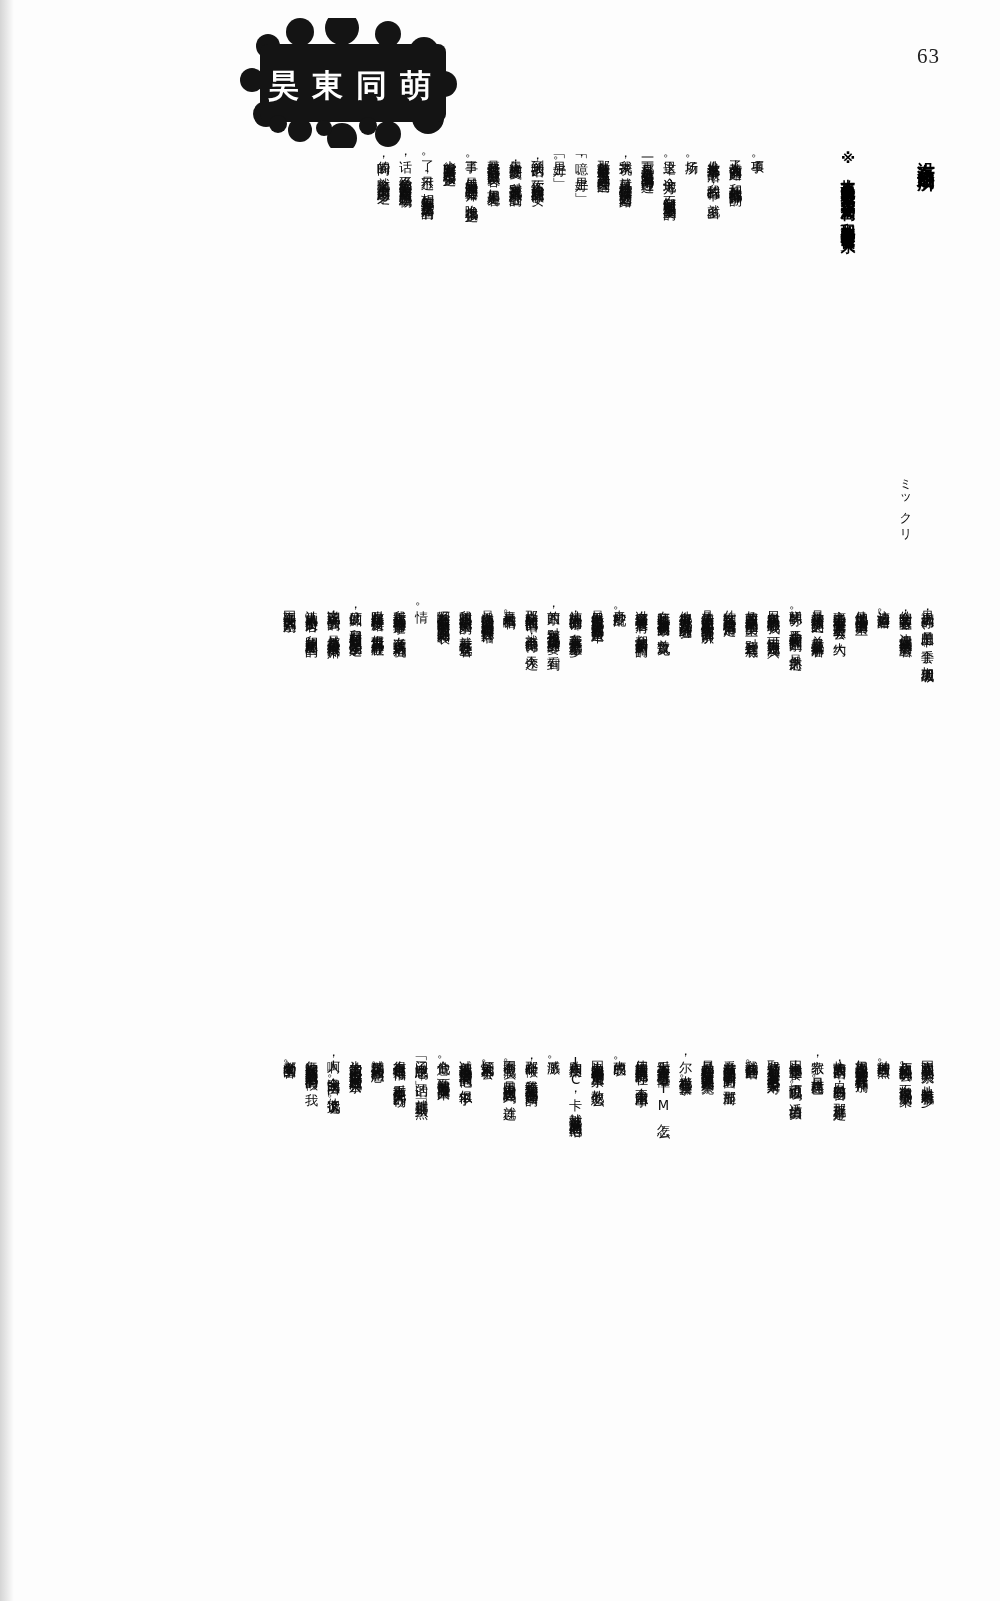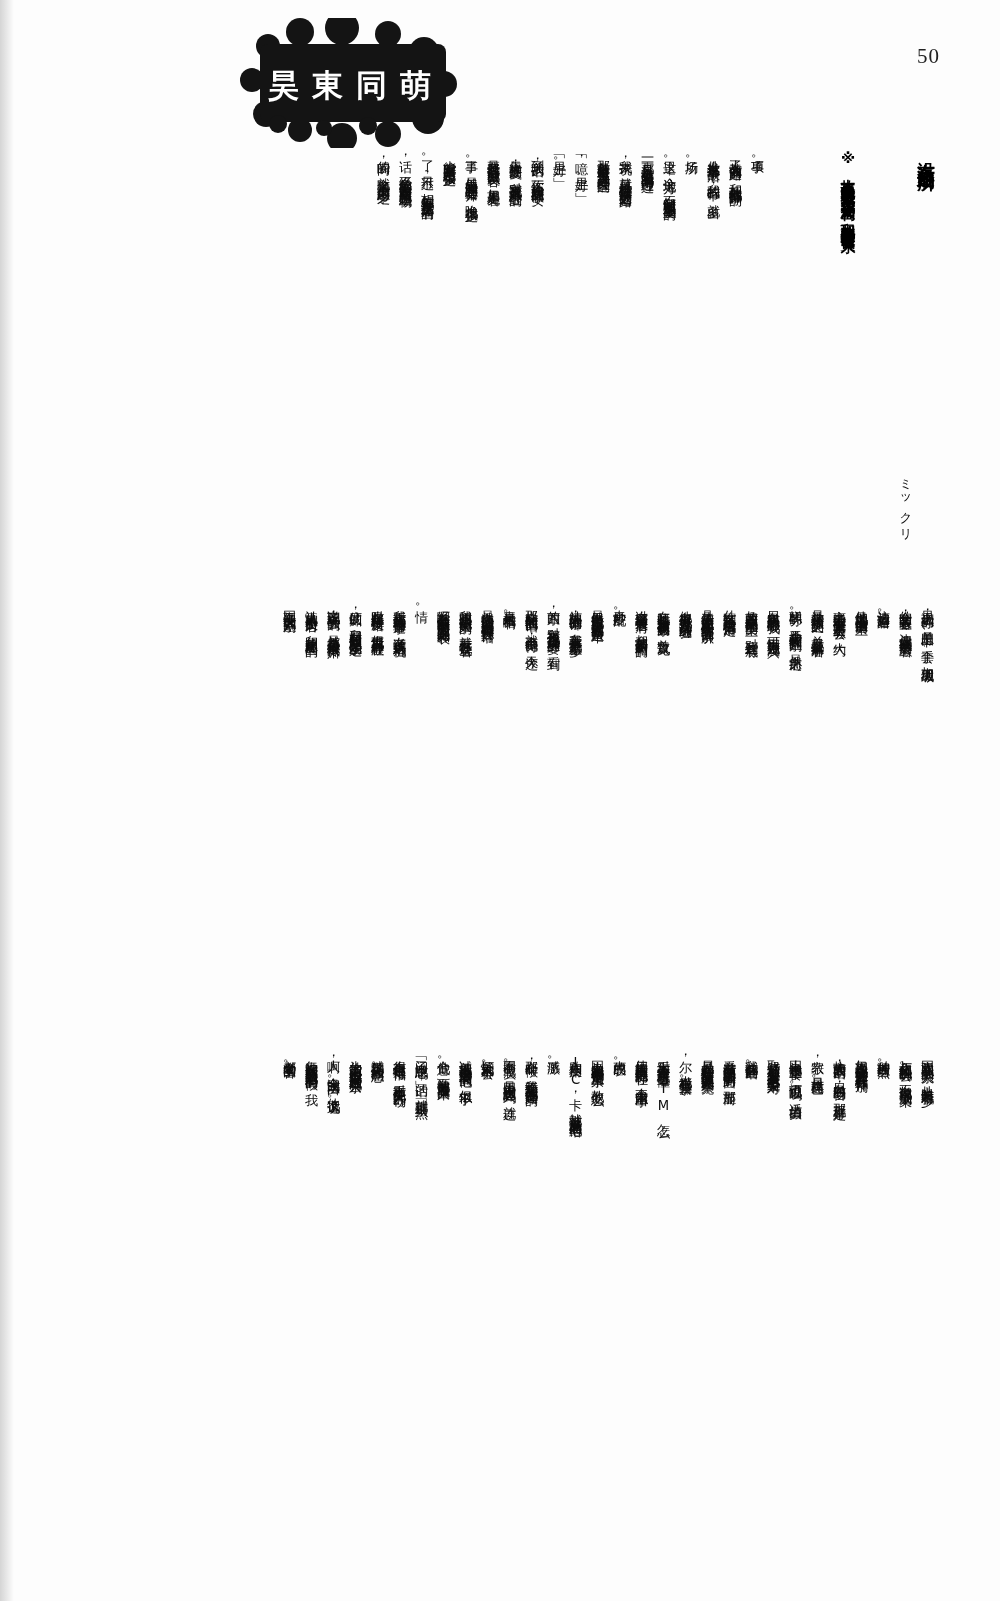--- a/index.html
+++ b/index.html
@@ -134,21 +134,21 @@
     pointer-events: none;
   }
 </style>
 </head>
 <body>
 
 <div class="page">
 
   <div class="edge-shadow"></div>
 
-  <div class="page-number">50</div>
+  <div class="page-number">63</div>
 
   <div class="logo-mark">
     <svg width="228" height="130" viewBox="0 0 228 130" xmlns="http://www.w3.org/2000/svg">
       <g fill="#141414">
         <circle cx="30" cy="28" r="12"></circle>
         <circle cx="62" cy="14" r="14"></circle>
         <circle cx="104" cy="10" r="17"></circle>
         <circle cx="150" cy="16" r="13"></circle>
         <circle cx="186" cy="34" r="15"></circle>
         <circle cx="206" cy="66" r="13"></circle>

